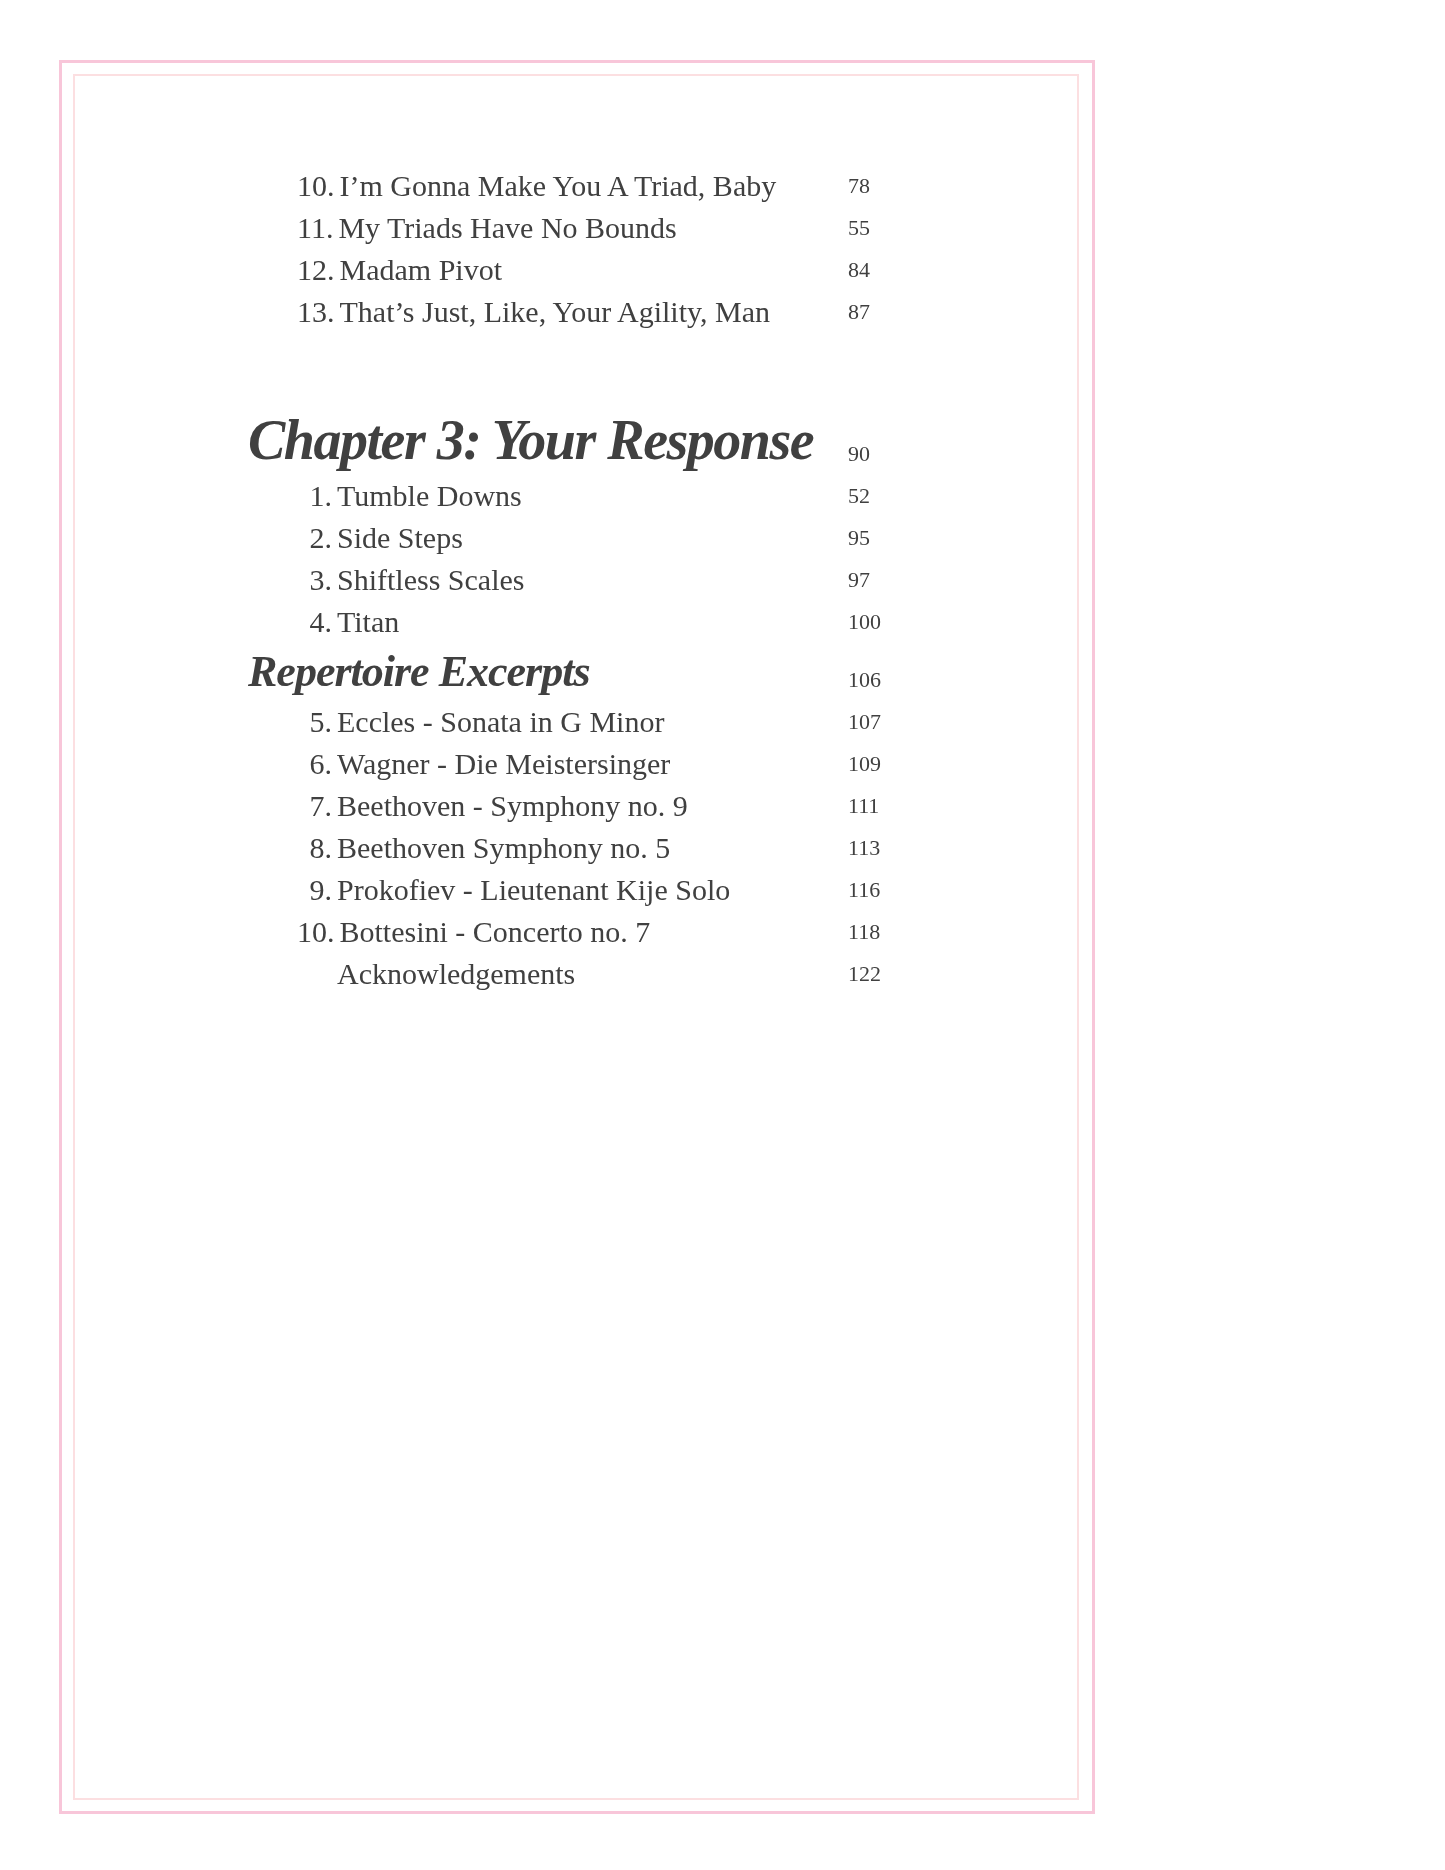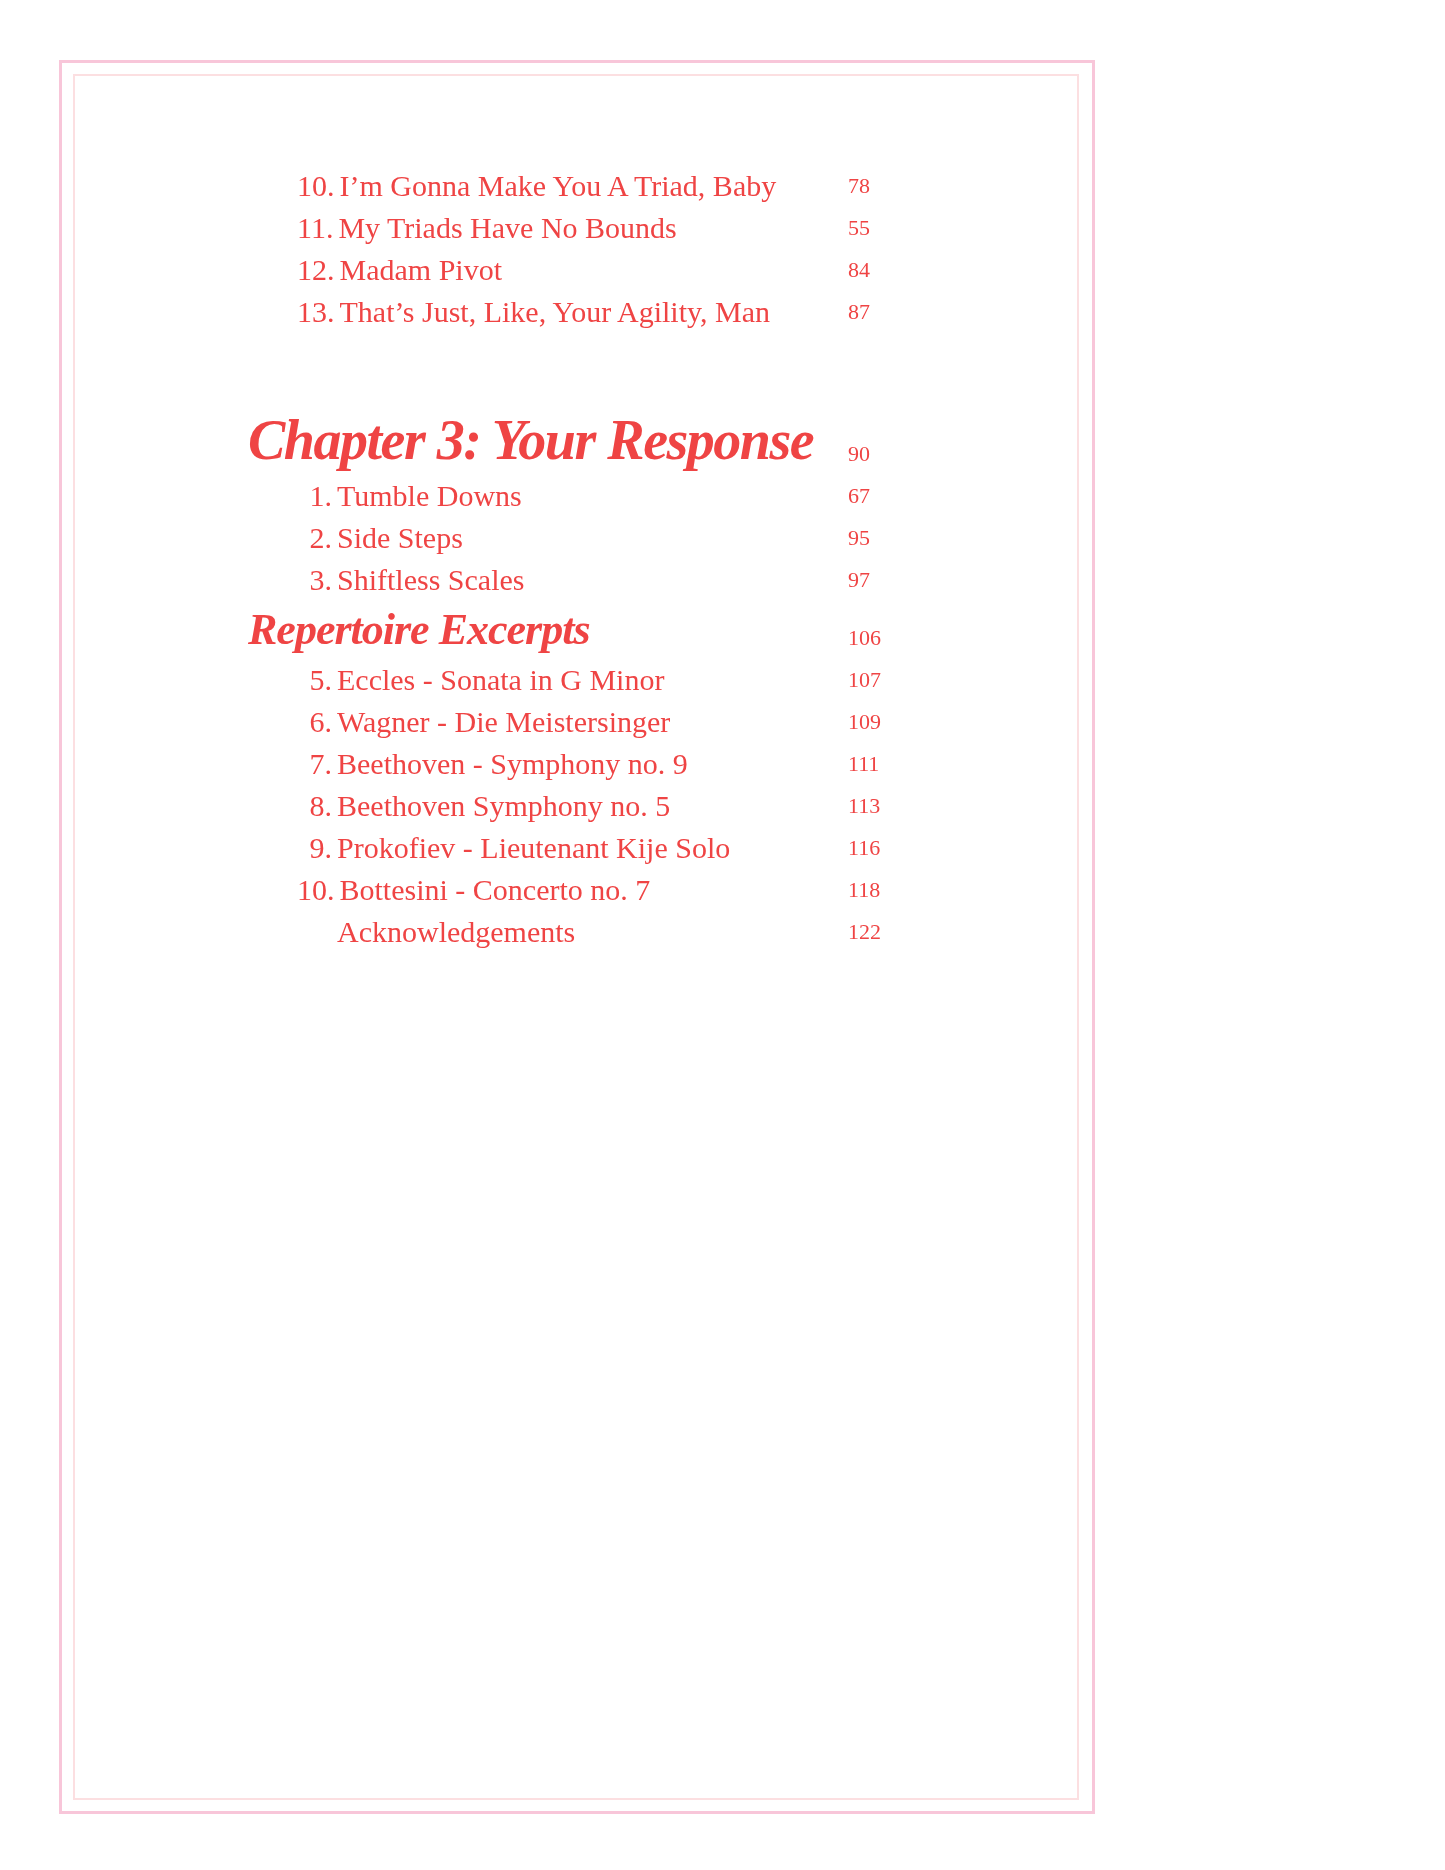--- a/index.html
+++ b/index.html
@@ -7,21 +7,21 @@
     padding: 0;
     background: #ffffff;
   }
   .page {
     position: relative;
     width: 1153px;
     height: 1870px;
     background: #ffffff;
     overflow: hidden;
     font-family: "Liberation Serif", serif;
-    color: #ef4444;
+    color: #404040;
   }
   
   .frame-outer {
     position: absolute;
     left: 59px; top: 60px; right: 58px; bottom: 56px;
     border: 3px solid #f8c6d9;
     pointer-events: none;
   }
   .frame-inner {
     position: absolute;
@@ -116,29 +116,33 @@
     </div>
 
     <div class="chapter">
       <span class="h-text">Chapter 3: Your Response</span>
       <span class="pagenum">90</span>
     </div>
 
     <div class="group-b">
       <div class="entry">
         <span class="num">1.</span><span class="title">Tumble Downs</span>
-        <span class="pagenum">67</span>
+        <span class="pagenum">52</span>
       </div>
       <div class="entry">
         <span class="num">2.</span><span class="title">Side Steps</span>
         <span class="pagenum">95</span>
       </div>
       <div class="entry">
         <span class="num">3.</span><span class="title">Shiftless Scales</span>
         <span class="pagenum">97</span>
+      </div>
+      <div class="entry">
+        <span class="num">4.</span><span class="title">Titan</span>
+        <span class="pagenum">100</span>
       </div>
     </div>
 
     <div class="section-h">
       <span class="h-text">Repertoire Excerpts</span>
       <span class="pagenum">106</span>
     </div>
 
     <div class="group-c">
       <div class="entry">

